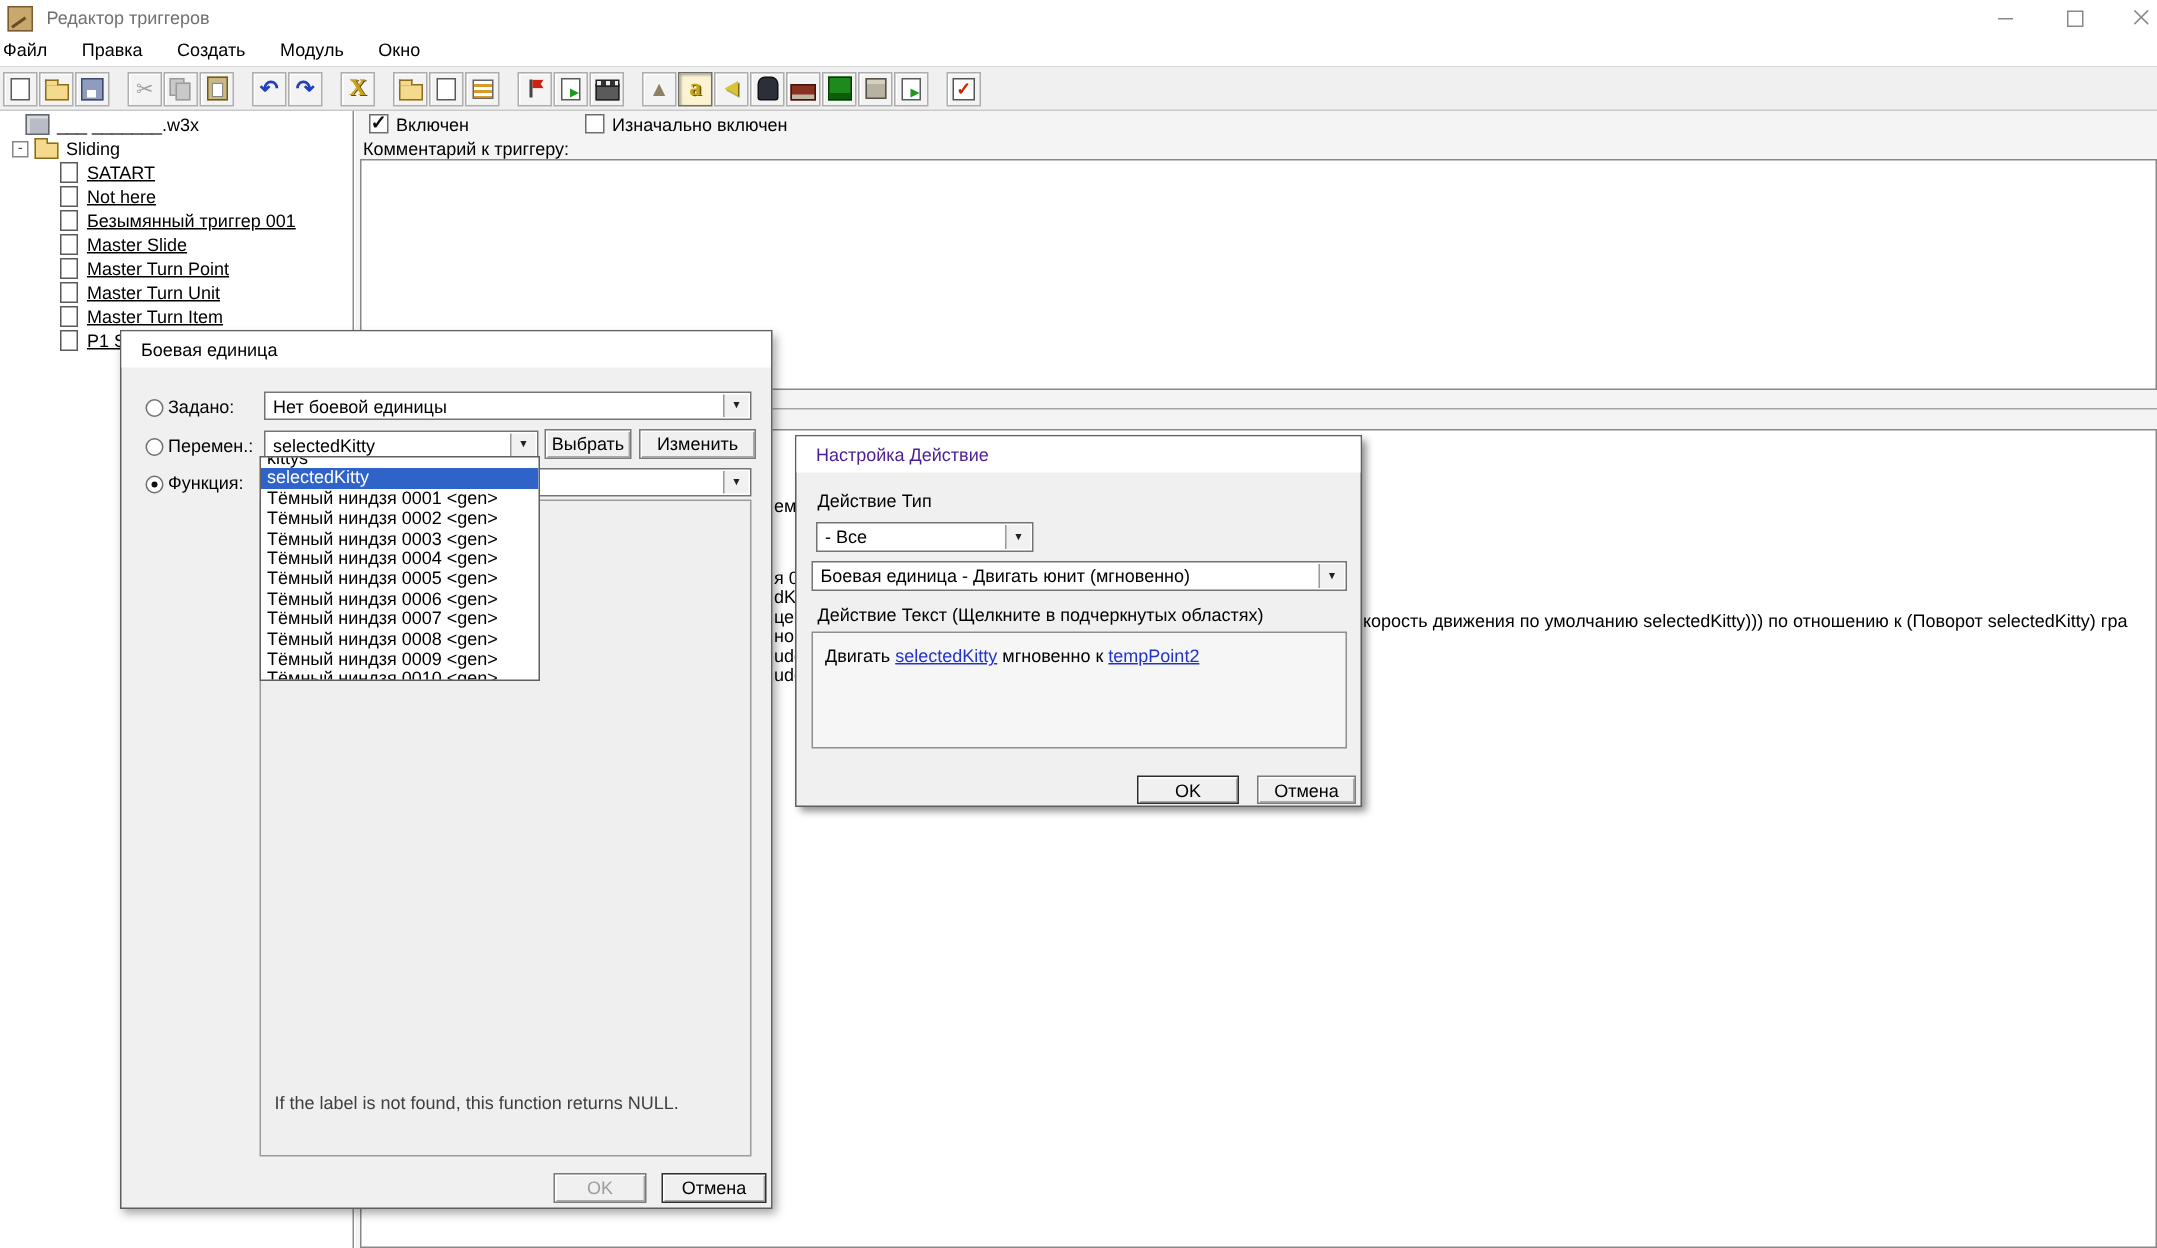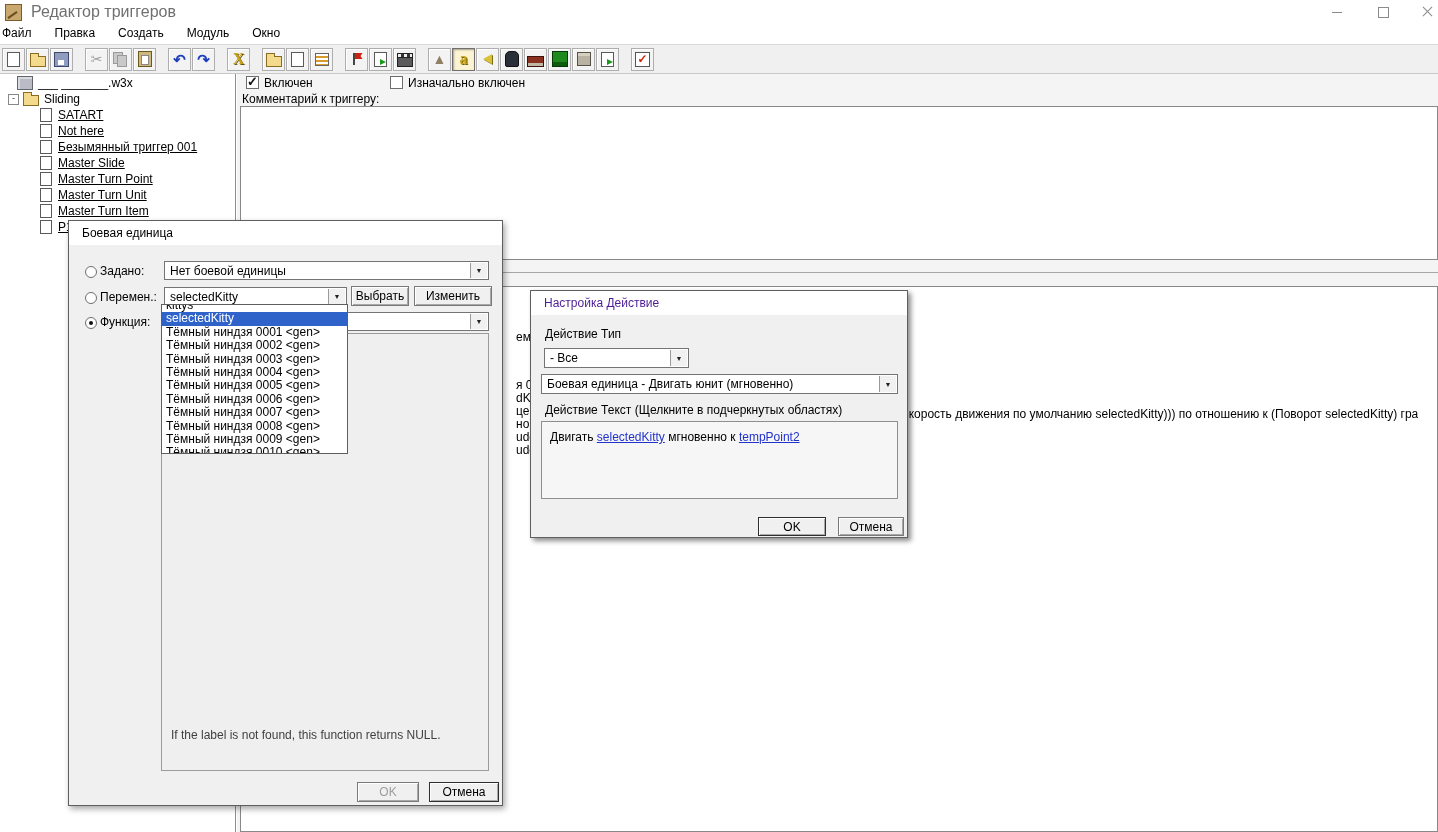--- a/index.html
+++ b/index.html
@@ -4,21 +4,21 @@
 <style>
   html,body{margin:0;padding:0;background:#c8c8c8;}
   #screen{position:relative;width:1438px;height:832px;overflow:hidden;background:#ffffff;
           font-family:"Liberation Sans",sans-serif;font-size:12px;color:#000;}
   .abs{position:absolute;}
 
   
   .titlebar{left:0;top:0;width:1438px;height:24px;background:#fff;display:flex;align-items:center;}
   .app-icon{width:15px;height:15px;background:#c9a86e;border:1px solid #7a5c30;margin:0 9px 0 5px;position:relative;}
   .app-icon::after{content:"";position:absolute;left:1px;top:9px;width:11px;height:2px;background:#6b4c20;transform:rotate(-35deg);}
-  .title-text{font-size:16px;color:#707070;}
+  .title-text{font-size:12px;color:#707070;}
   .wc{position:absolute;top:0;height:24px;width:34px;display:flex;align-items:center;justify-content:center;}
   .wc-min::before{content:"";width:10px;height:1px;background:#8a8a8a;}
   .wc-max::before{content:"";width:9px;height:9px;border:1px solid #8a8a8a;}
   .wc-close{position:relative;}
   .wc-close::before,.wc-close::after{content:"";position:absolute;left:11px;top:11px;width:13px;height:1px;background:#8a8a8a;}
   .wc-close::before{transform:rotate(45deg);} .wc-close::after{transform:rotate(-45deg);}
 
   
   .menubar{left:0;top:24px;width:1438px;height:20px;background:#fff;display:flex;border-bottom:1px solid #d9d9d9;}
   .mi{padding:2px 12px 2px 3px;margin-left:8px;}
@@ -288,21 +288,21 @@
     <span class="abs" style="left:14px;top:112px;">Действие Текст (Щелкните в подчеркнутых областях)</span>
     <div class="abs" style="left:10px;top:130px;width:357px;height:78px;background:#f6f6f6;border:1px solid #8e8e8e;box-sizing:border-box;">
       <span class="abs" style="left:8px;top:8px;white-space:nowrap;">
         <span>Двигать </span><span class="link">selectedKitty</span><span> мгновенно к </span><span class="link">tempPoint2</span>
       </span>
     </div>
     <div class="btn default" style="left:227px;top:226px;width:68px;height:19px;">OK</div>
     <div class="btn" style="left:307px;top:226px;width:66px;height:19px;">Отмена</div>
   </div>
 
-  <div class="dialog shadow1" style="left:68px;top:220px;width:435px;height:586px;">
+  <div class="dialog shadow1" style="left:80px;top:220px;width:435px;height:586px;">
     <div class="dlg-title">Боевая единица</div>
 
     <div class="radio" style="left:16px;top:45px;"></div>
     <span class="rlabel" style="left:31px;top:43px;">Задано:</span>
     <div class="combo" style="left:95px;top:40px;width:325px;height:19px;">Нет боевой единицы</div>
 
     <div class="radio" style="left:16px;top:71px;"></div>
     <span class="rlabel" style="left:31px;top:69px;">Перемен.:</span>
     <div class="combo" style="left:95px;top:66px;width:183px;height:19px;">selectedKitty</div>
     <div class="btn" style="left:282px;top:65px;width:58px;height:20px;">Выбрать</div>

